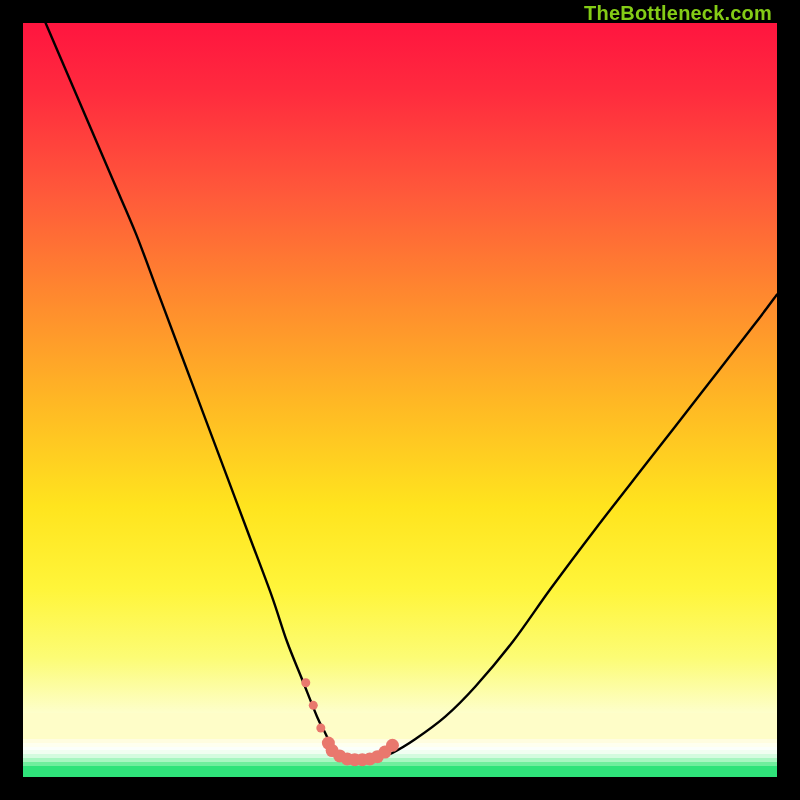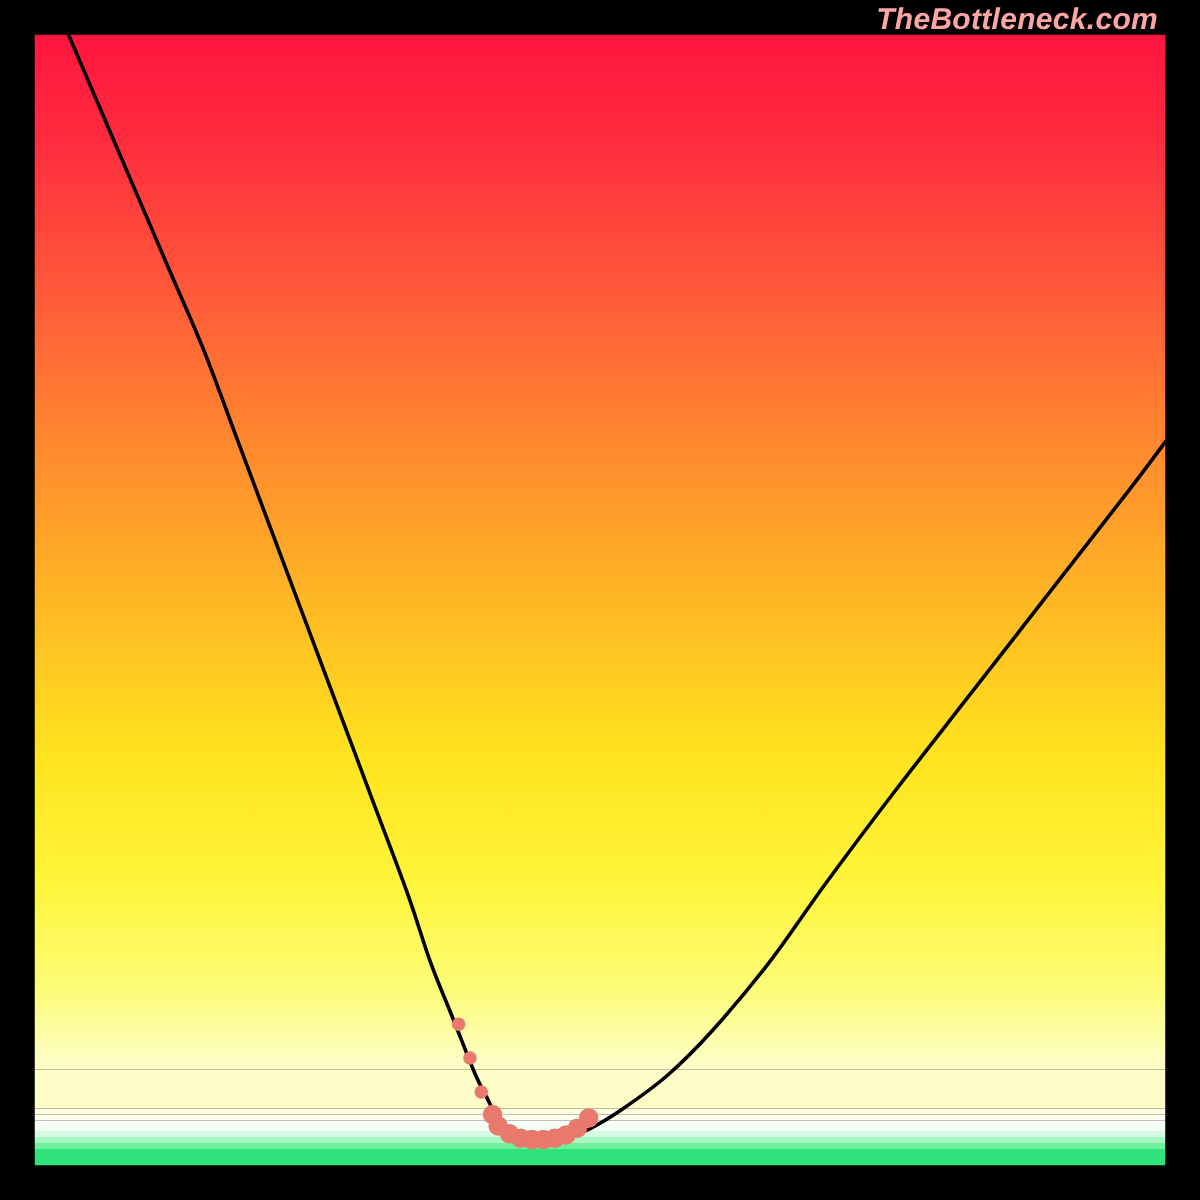--- a/index.html
+++ b/index.html
@@ -43,26 +43,25 @@
     );
   }
   .band {
     position: absolute;
     left: 0; right: 0;
   }
   .watermark {
     position: absolute;
     top: 2px;
     right: 28px;
-    color: #fca5a5;
+    color: #84cc16;
     font-size: 20px;
     font-weight: 600;
     letter-spacing: 0.2px;
     user-select: none;
-    font-style: italic;
   }
   svg.curve {
     position: absolute;
     left: 0; top: 0;
     width: 754px;
     height: 754px;
     overflow: visible;
   }
 </style>
 </head>

